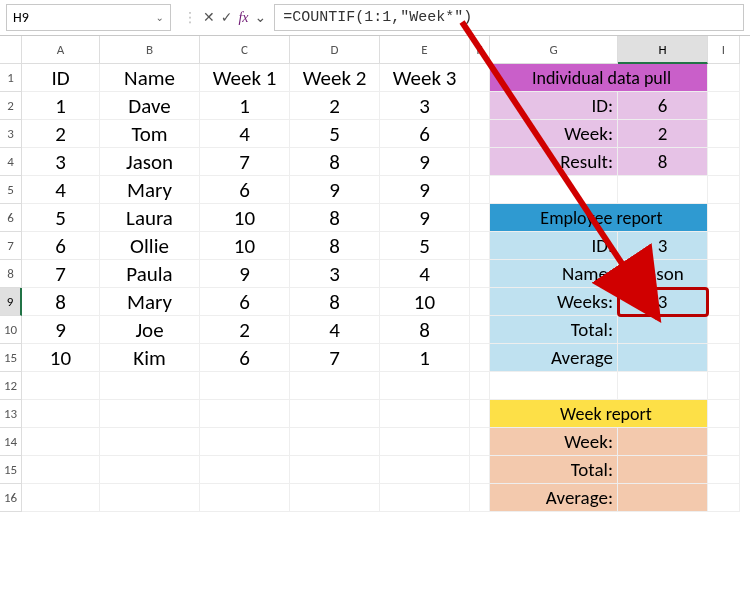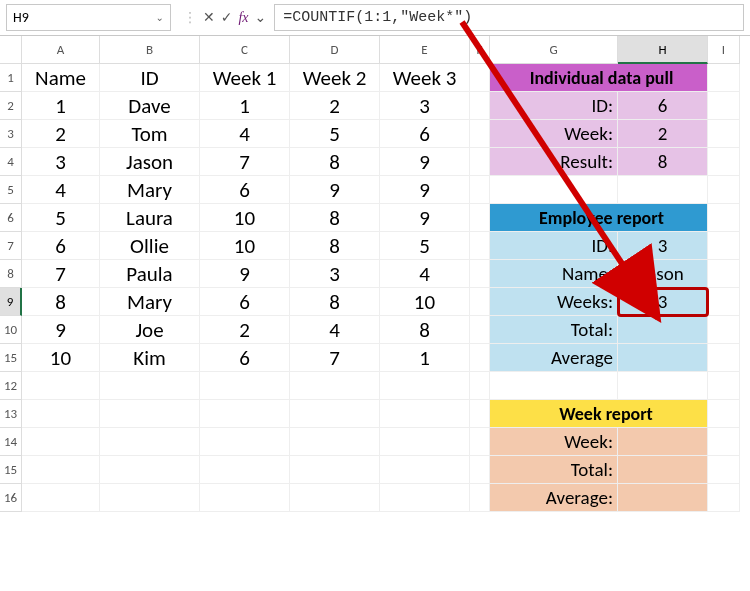--- a/index.html
+++ b/index.html
@@ -74,21 +74,21 @@
     display:flex; align-items:center; justify-content:center;
     border-right: 1px solid #eee;
     border-bottom: 1px solid #eee;
     padding: 0 4px;
     white-space: nowrap;
     overflow: visible;
   }
   .hdr-row { font-size: 21px; font-weight:400; }
   .data-row { font-size: 21px; }
   
-  .panel-title { font-weight:700; font-size:18px; justify-content:flex-start; padding-left:10px; }
+  .panel-title { font-weight:400; font-size:18px; justify-content:flex-start; padding-left:10px; }
   .indiv-title { background:#c95fc9; color:#000; }
   .indiv-body  { background:#e6c2e6; }
   .emp-title   { background:#2f9ad1; }
   .emp-body    { background:#bfe1f0; }
   .week-title  { background:#fde047;padding-left:19px; }
   .week-body   { background:#f3c9ad; }
   .lbl { justify-content:flex-end; font-size:19px; }
   .val { justify-content:center; font-size:19px; }
   .span2 { grid-column: span 2; justify-content:center; }
   
@@ -134,22 +134,22 @@
   <div class="colhdr">B</div>
   <div class="colhdr">C</div>
   <div class="colhdr">D</div>
   <div class="colhdr">E</div>
   <div class="colhdr">F</div>
   <div class="colhdr">G</div>
   <div class="colhdr sel">H</div>
   <div class="colhdr">I</div>
 
   <div class="rowhdr">1</div>
+  <div class="cell hdr-row">ID</div>
   <div class="cell hdr-row">Name</div>
-  <div class="cell hdr-row">ID</div>
   <div class="cell hdr-row">Week 1</div>
   <div class="cell hdr-row">Week 2</div>
   <div class="cell hdr-row">Week 3</div>
   <div class="cell"></div>
   <div class="cell panel-title indiv-title span2">Individual data pull</div>
   <div class="cell"></div>
 
   <div class="rowhdr">2</div>
   <div class="cell data-row">1</div>
   <div class="cell data-row">Dave</div>

